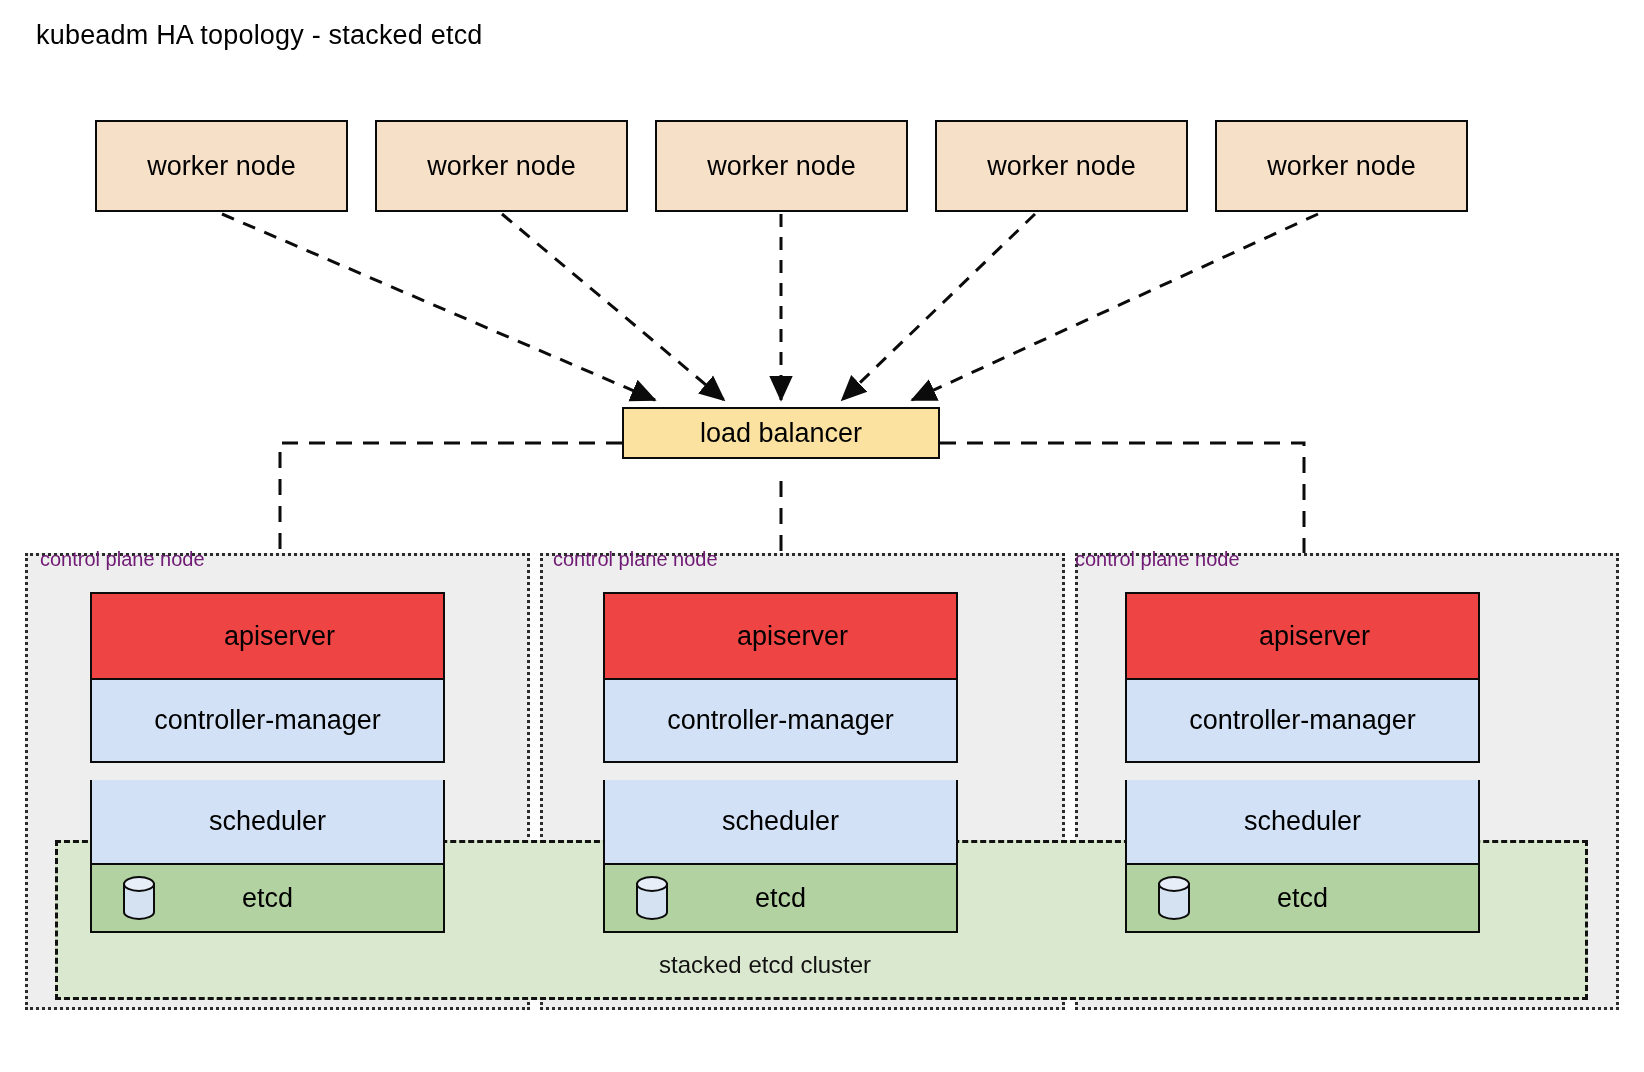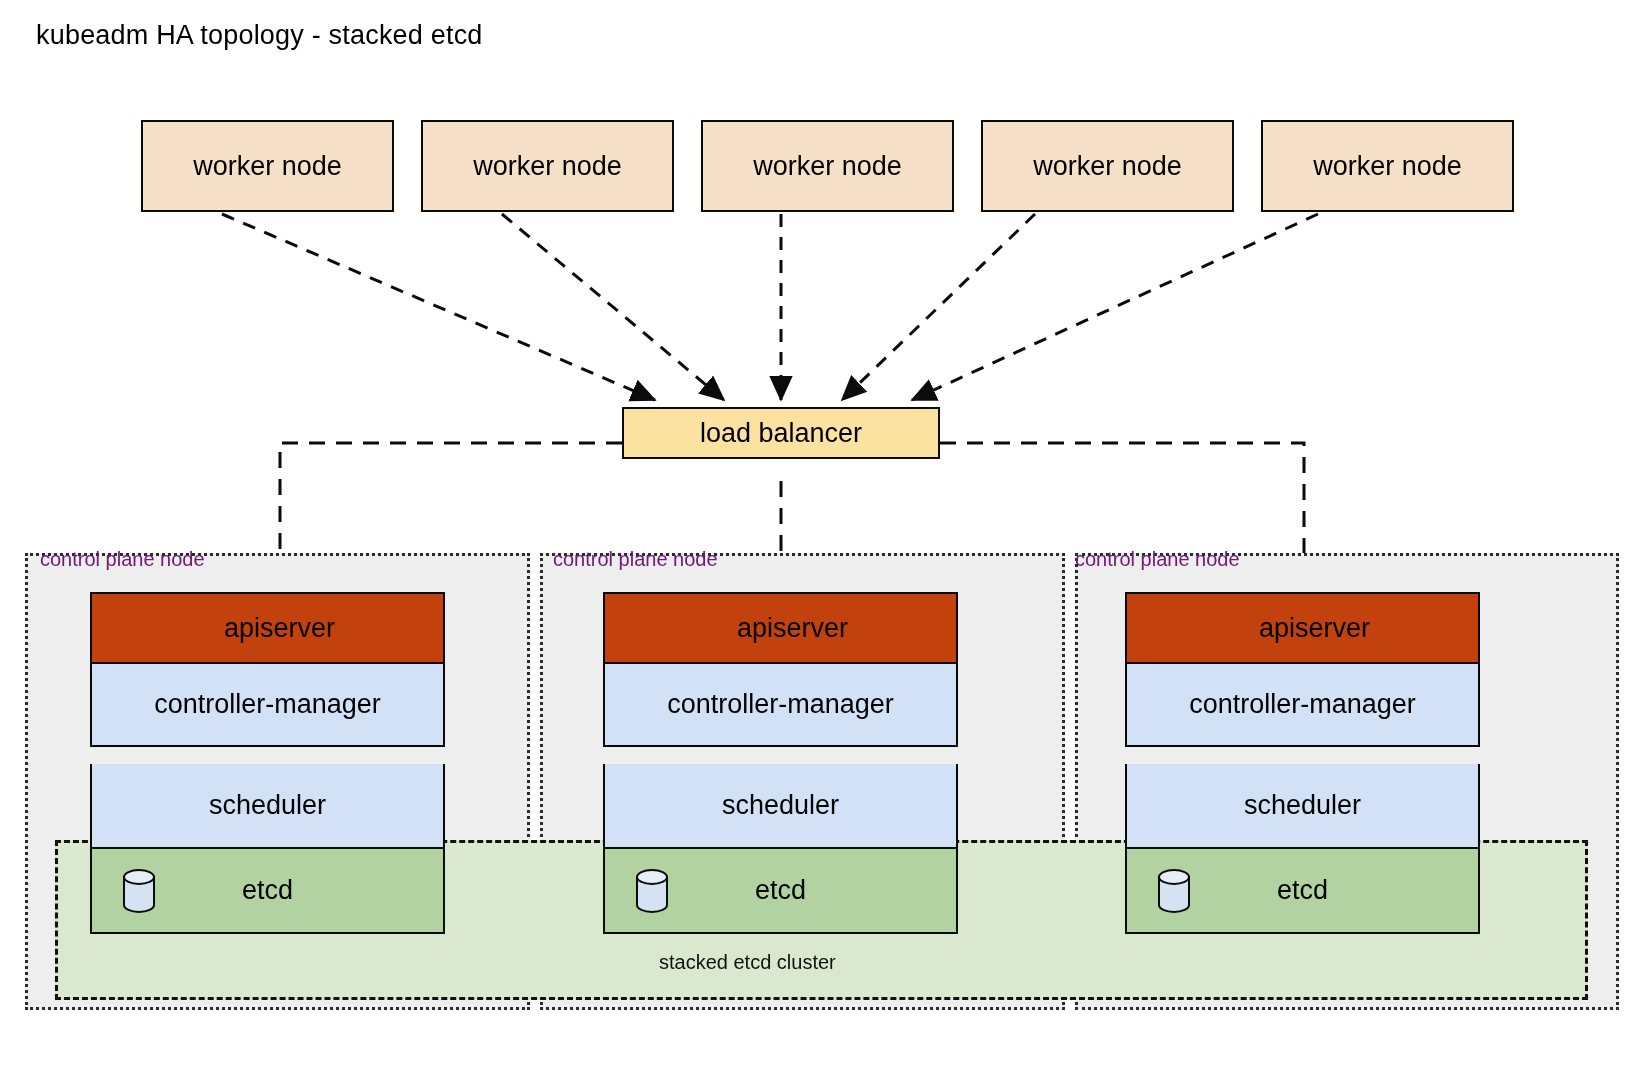--- a/index.html
+++ b/index.html
@@ -5,37 +5,37 @@
   html,body{margin:0;padding:0;background:#ffffff;}
   body{width:1644px;height:1072px;font-family:"Liberation Sans",sans-serif;color:#000;}
   #stage{position:relative;width:1644px;height:1072px;overflow:hidden;background:#fff;}
   #svg-layer{position:absolute;left:0;top:0;width:1644px;height:1072px;}
 
   .title{position:absolute;left:36px;top:20px;font-size:27px;color:#000;letter-spacing:0.2px;}
 
   .box{position:absolute;box-sizing:border-box;border:2px solid #0b0b0b;
        display:flex;align-items:center;justify-content:center;text-align:center;}
 
-  .worker{width:253px;height:92px;background:#f7e0c8;font-size:27px;margin-left:46px;}
+  .worker{width:253px;height:92px;background:#f7e0c8;font-size:27px;}
   .lb{left:622px;top:407px;width:318px;height:52px;background:#fbe2a0;font-size:27px;}
 
   .cpnode{position:absolute;box-sizing:border-box;border:3px dotted #2b2b2b;background:#eeeeee;}
   .cplabel{position:absolute;font-size:20px;color:#701a75;white-space:nowrap;}
 
   .etcd-cluster{position:absolute;box-sizing:border-box;border:3px dashed #111;
       background:#dbe8d0;}
-  .etcd-cluster-label{position:absolute;font-size:20px;color:#111;white-space:nowrap;}
+  .etcd-cluster-label{position:absolute;font-size:24px;color:#111;white-space:nowrap;}
 
   .stack{position:absolute;width:355px;}
   .cell{box-sizing:border-box;border:2px solid #0b0b0b;display:flex;align-items:center;
         justify-content:center;font-size:27px;position:relative;}
-  .c-api{height:72px;background:#c2410c;padding-left:24px;}
+  .c-api{height:88px;background:#ef4444;padding-left:24px;}
   .c-cm{height:83px;background:#d2e1f5;border-top:none;}
   .c-sch{height:85px;background:#d2e1f5;border-top:none;margin-top:17px;}
-  .c-etcd{height:85px;background:#b3d2a2;border-top:none;}
+  .c-etcd{height:68px;background:#b3d2a2;border-top:none;}
 
   .cyl{position:absolute;left:30px;top:50%;transform:translateY(-50%);
        width:34px;height:44px;}
 </style>
 </head>
 <body>
 
 <div id="stage">
 
   <div class="title">kubeadm HA topology - stacked etcd</div>

